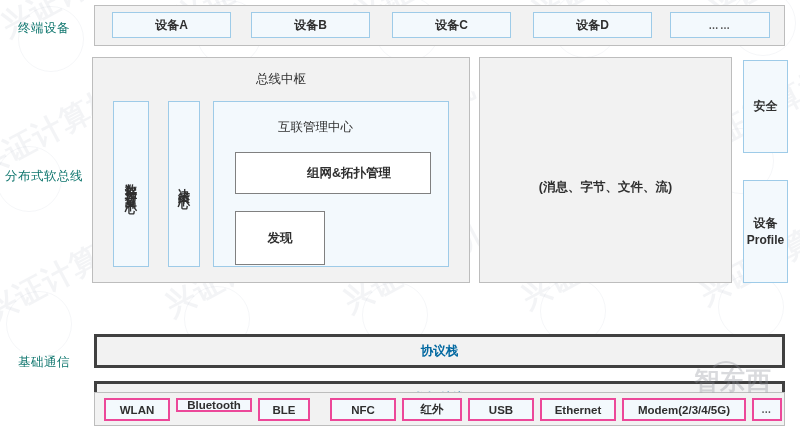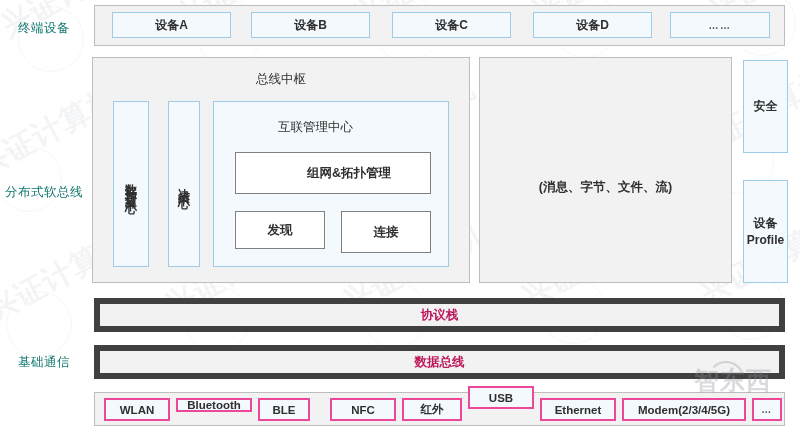--- a/index.html
+++ b/index.html
@@ -90,28 +90,29 @@
   
   .gray-panel {
     position: absolute;
     background: #f2f2f2;
     border: 1px solid #bdbdbd;
     box-sizing: border-box;
   }
   .gray-band {
     position: absolute;
     background: #f2f2f2;
-    border: 6px solid #404040;
-    box-sizing: border-box;
-    display: flex;
-    align-items: center;
-    justify-content: center;
-    font-size: 12.5px;
-    font-weight: 700;
-    color: #be185d;
+    border: 3px solid #404040;
+    box-sizing: border-box;
+    display: flex;
+    align-items: center;
+    justify-content: center;
+    font-size: 12.5px;
+    font-weight: 700;
+    color: #0369a1;
+    margin-top: 36px;
   }
 
   .blue-box {
     position: absolute;
     background: #f3f9fd;
     border: 1px solid #9ecbe8;
     box-sizing: border-box;
     display: flex;
     align-items: center;
     justify-content: center;
@@ -214,61 +215,60 @@
   <div class="wm-ring" style="left:6px; top:291px; width:64px; height:64px;"></div>
   <div class="wm-ring" style="left:184px; top:286px; width:64px; height:64px;"></div>
   <div class="wm-ring" style="left:362px; top:282px; width:64px; height:64px;"></div>
   <div class="wm-ring" style="left:540px; top:278px; width:64px; height:64px;"></div>
   <div class="wm-ring" style="left:718px; top:274px; width:64px; height:64px;"></div>
 </div>
 
 <div id="diagram">
 
   <div class="row-label" style="left:18px; top:20px;">终端设备</div>
-  <div class="row-label" style="left:5px; top:168px;margin-top:16px;">分布式软总线</div>
+  <div class="row-label" style="left:5px; top:168px;">分布式软总线</div>
   <div class="row-label" style="left:18px; top:354px;">基础通信</div>
 
   <div class="gray-panel" style="left:94px; top:5px; width:691px; height:41px;"></div>
   <div class="blue-box" style="left:112px; top:12px; width:119px; height:26px;">设备A</div>
   <div class="blue-box" style="left:251px; top:12px; width:119px; height:26px;">设备B</div>
   <div class="blue-box" style="left:392px; top:12px; width:119px; height:26px;">设备C</div>
   <div class="blue-box" style="left:533px; top:12px; width:119px; height:26px;">设备D</div>
   <div class="blue-box dots" style="left:670px; top:12px; width:100px; height:26px;">……</div>
 
   <div class="gray-panel" style="left:92px; top:57px; width:378px; height:226px;"></div>
   <div class="panel-title" style="left:92px; top:71px; width:378px;">总线中枢</div>
 
   <div class="blue-box vertical" style="left:113px; top:101px; width:36px; height:166px;">数据与计算中心</div>
   <div class="blue-box vertical" style="left:168px; top:101px; width:32px; height:166px;">决策中心</div>
 
   <div class="blue-box" style="left:213px; top:101px; width:236px; height:166px;"></div>
   <div class="panel-title" style="left:213px; top:119px; width:205px;">互联管理中心</div>
   <div class="white-box" style="left:235px; top:152px; width:196px; height:42px;padding-left:32px;">组网&amp;拓扑管理</div>
-  <div class="white-box" style="left:235px; top:211px; width:90px; height:38px;">发现</div>
-  <div class="white-box" style="left:341px; top:211px; width:90px; height:42px;">连接</div>
+  <div class="white-box" style="left:235px; top:211px; width:90px; height:54px;">发现</div>
 
   <div class="gray-panel" style="left:479px; top:57px; width:253px; height:226px;"></div>
   <div class="big-text" style="left:479px; top:177px; width:253px;">(消息、字节、文件、流)</div>
 
   <div class="blue-box" style="left:743px; top:180px; width:45px; height:103px; flex-direction:column; line-height:1.35;">
     <span>设备</span>
     <span>Profile</span>
   </div>
   <div class="blue-box" style="left:743px; top:60px; width:45px; height:93px;">安全</div>
 
   <div class="gray-band" style="left:94px; top:298px; width:691px; height:34px;">协议栈</div>
   <div class="gray-band" style="left:94px; top:345px; width:691px; height:34px;">数据总线</div>
 
   <div class="gray-panel" style="left:94px; top:392px; width:691px; height:34px;"></div>
   <div class="proto-box" style="left:104px; top:398px; width:66px; height:23px;">WLAN</div>
   <div class="proto-box" style="left:176px; top:398px; width:76px; height:14px;">Bluetooth</div>
   <div class="proto-box" style="left:258px; top:398px; width:52px; height:23px;">BLE</div>
   <div class="proto-box" style="left:330px; top:398px; width:66px; height:23px;">NFC</div>
   <div class="proto-box" style="left:402px; top:398px; width:60px; height:23px;">红外</div>
-  <div class="proto-box" style="left:468px; top:386px; width:66px; height:23px;">USB</div>
+  <div class="proto-box" style="left:468px; top:398px; width:66px; height:23px;">USB</div>
   <div class="proto-box" style="left:540px; top:398px; width:76px; height:23px;">Ethernet</div>
   <div class="proto-box" style="left:622px; top:398px; width:124px; height:23px;">Modem(2/3/4/5G)</div>
   <div class="proto-box dots" style="left:752px; top:398px; width:30px; height:23px;">…</div>
 
 </div>
 
 <div id="brand-watermark">
   <div class="brand-arc"></div>
   <div class="brand-text">智东西</div>
 </div>

